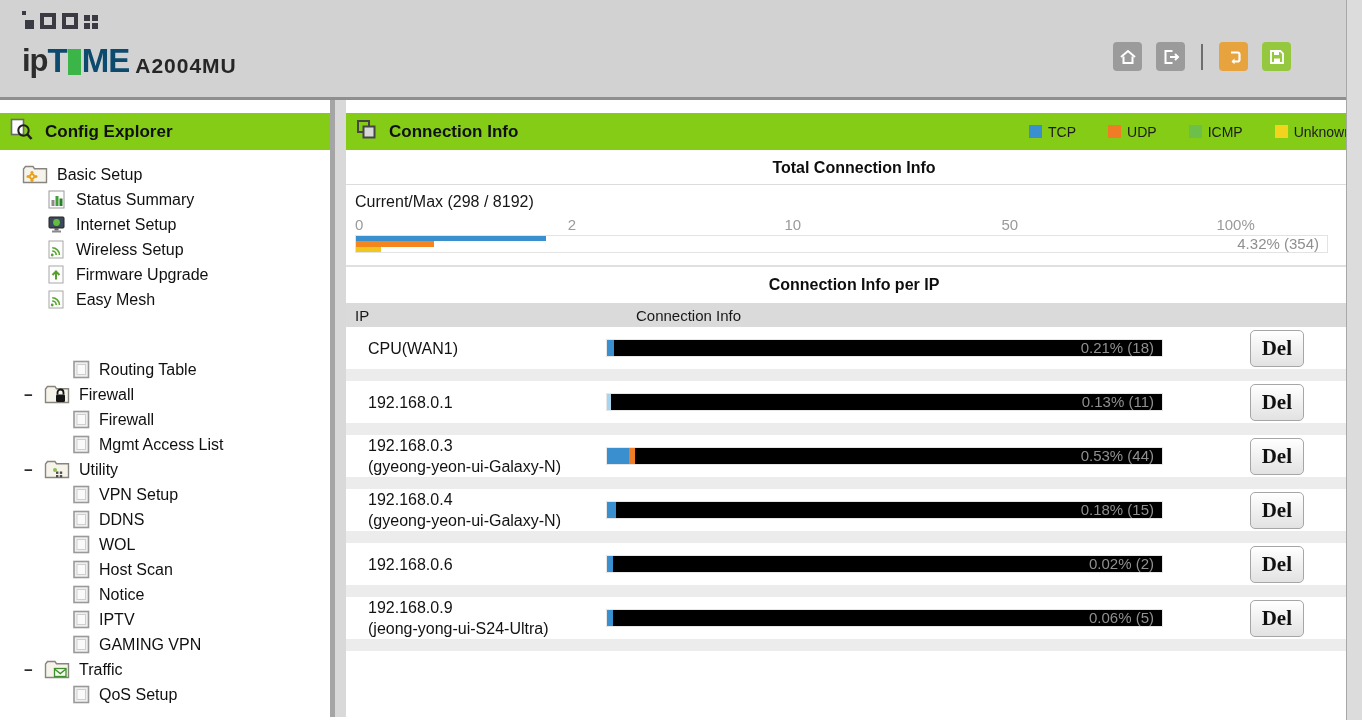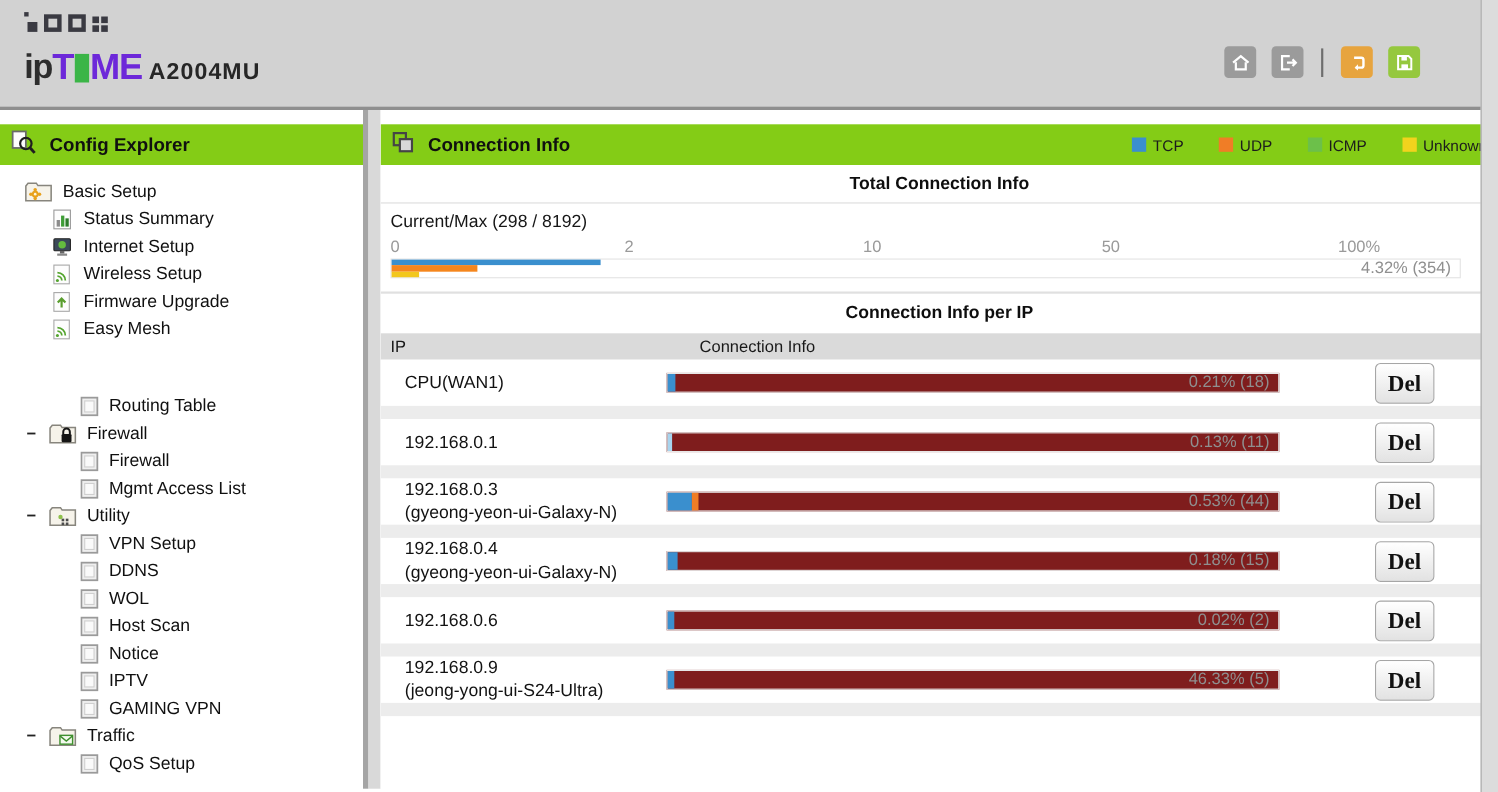--- a/index.html
+++ b/index.html
@@ -11,21 +11,21 @@
   .pixels { position: absolute; top: 9px; left: 22px; display: flex; align-items: flex-end; gap: 6px; height: 20px; }
   .px-a { position: relative; width: 12px; height: 18px; }
   .px-a .dot { position: absolute; top: 0; left: 0; width: 4px; height: 4px; background: #3a3a42; }
   .px-a .sq  { position: absolute; bottom: 0; right: 0; width: 9px; height: 9px; background: #3a3a42; }
   .px-sq { width: 16px; height: 16px; border: 4px solid #3a3a42; background: transparent; }
   .px-grid { display: grid; grid-template-columns: 6px 6px; grid-template-rows: 6px 6px; gap: 2px; }
   .px-grid b { background: #3a3a42; }
 
   .logo { position: absolute; left: 22px; top: 42px; display: flex; align-items: center; }
   .logo-ip { font-size: 31px; font-weight: bold; color: #2d2d2d; letter-spacing: -1px; }
-  .logo-time { font-size: 33px; font-weight: 900; color: #6d28d9; letter-spacing: -1px; }
+  .logo-time { font-size: 33px; font-weight: 900; color: #0c4a6e; letter-spacing: -1px; }
   .logo-iblock { display: inline-block; width: 13px; height: 26px; background: #3bb547; margin: 0 1px; vertical-align: -3px; }
   .logo-model { font-size: 21px; font-weight: bold; color: #262626; letter-spacing: 1px; margin-left: 6px; margin-top: 9px; }
 
   .hdr-icons { position: absolute; top: 42px; left: 1113px; display: flex; align-items: center; gap: 14px; }
   .hicon { width: 29px; height: 29px; border-radius: 4px; display: flex; align-items: center; justify-content: center; cursor: pointer; }
   .hicon.gray { background: #9b9b9b; }
   .hicon.orange { background: #e7a43e; }
   .hicon.green { background: #95c83e; }
   .hdr-sep { width: 2px; height: 26px; background: #6e6e6e; margin: 0 2px; }
 
@@ -62,21 +62,21 @@
   .seg { height: 100%; }
   .bar-value { position: absolute; right: 8px; top: 0; line-height: 16px; font-size: 15px; color: #8f8f8f; }
   .sec-divider { margin-top: 12px; border-top: 2px solid #e0e0e0; }
 
   .col-header { display: flex; height: 24px; background: #dadada; align-items: center; font-size: 15px; color: #181818; margin-top: 2px; }
   .col-ip { width: 290px; padding-left: 9px; }
 
   .row { display: flex; align-items: center; height: 54px; border-bottom: 12px solid #ececec; background: #fff; }
   .cell-ip { width: 260px; padding-left: 22px; font-size: 16px; color: #121212; line-height: 21px; }
   .cell-bar { width: 557px; }
-  .row-bar { height: 18px; border: 1px solid #e7e7e7; display: flex; position: relative; background: #7f1d1d; }
+  .row-bar { height: 18px; border: 1px solid #e7e7e7; display: flex; position: relative; background: #000000; }
   .cell-del { flex: 1; display: flex; justify-content: flex-end; padding-right: 58px; }
   .del-btn { font-family: Liberation Serif, serif; font-weight: bold; font-size: 21px; padding: 5px 11px; border: 1px solid #a6a6a6; border-radius: 5px; background: linear-gradient(#ffffff, #e2e2e2); cursor: pointer; color: #111; }
 
   
   .legend { margin-left: auto; display: flex; align-items: center; gap: 32px; text-align: right; }
   .legend-item { display: flex; align-items: center; gap: 6px; font-size: 14px; color: #1c1c1c; }
   .legend-swatch { width: 13px; height: 13px; display: inline-block; }
 
   
   .content-scrollbar { position: absolute; right: 8px; top: 242px; width: 5px; height: 110px; background: #6f6f6f; border-radius: 2px; }
@@ -489,21 +489,21 @@
           </div>
         </div>
         <div class="row">
           <div class="cell-ip">
             <div>192.168.0.9</div>
             <div>(jeong-yong-ui-S24-Ultra)</div>
           </div>
           <div class="cell-bar">
             <div class="row-bar">
               <div class="seg" style="width: 1%; background: rgb(58, 143, 206);"></div>
-              <span class="bar-value">46.33% (5)</span>
+              <span class="bar-value">0.06% (5)</span>
             </div>
           </div>
           <div class="cell-del">
             <button class="del-btn">Del</button>
           </div>
         </div>
       </div>
 
     <div class="content-scrollbar"></div>
   </main>

